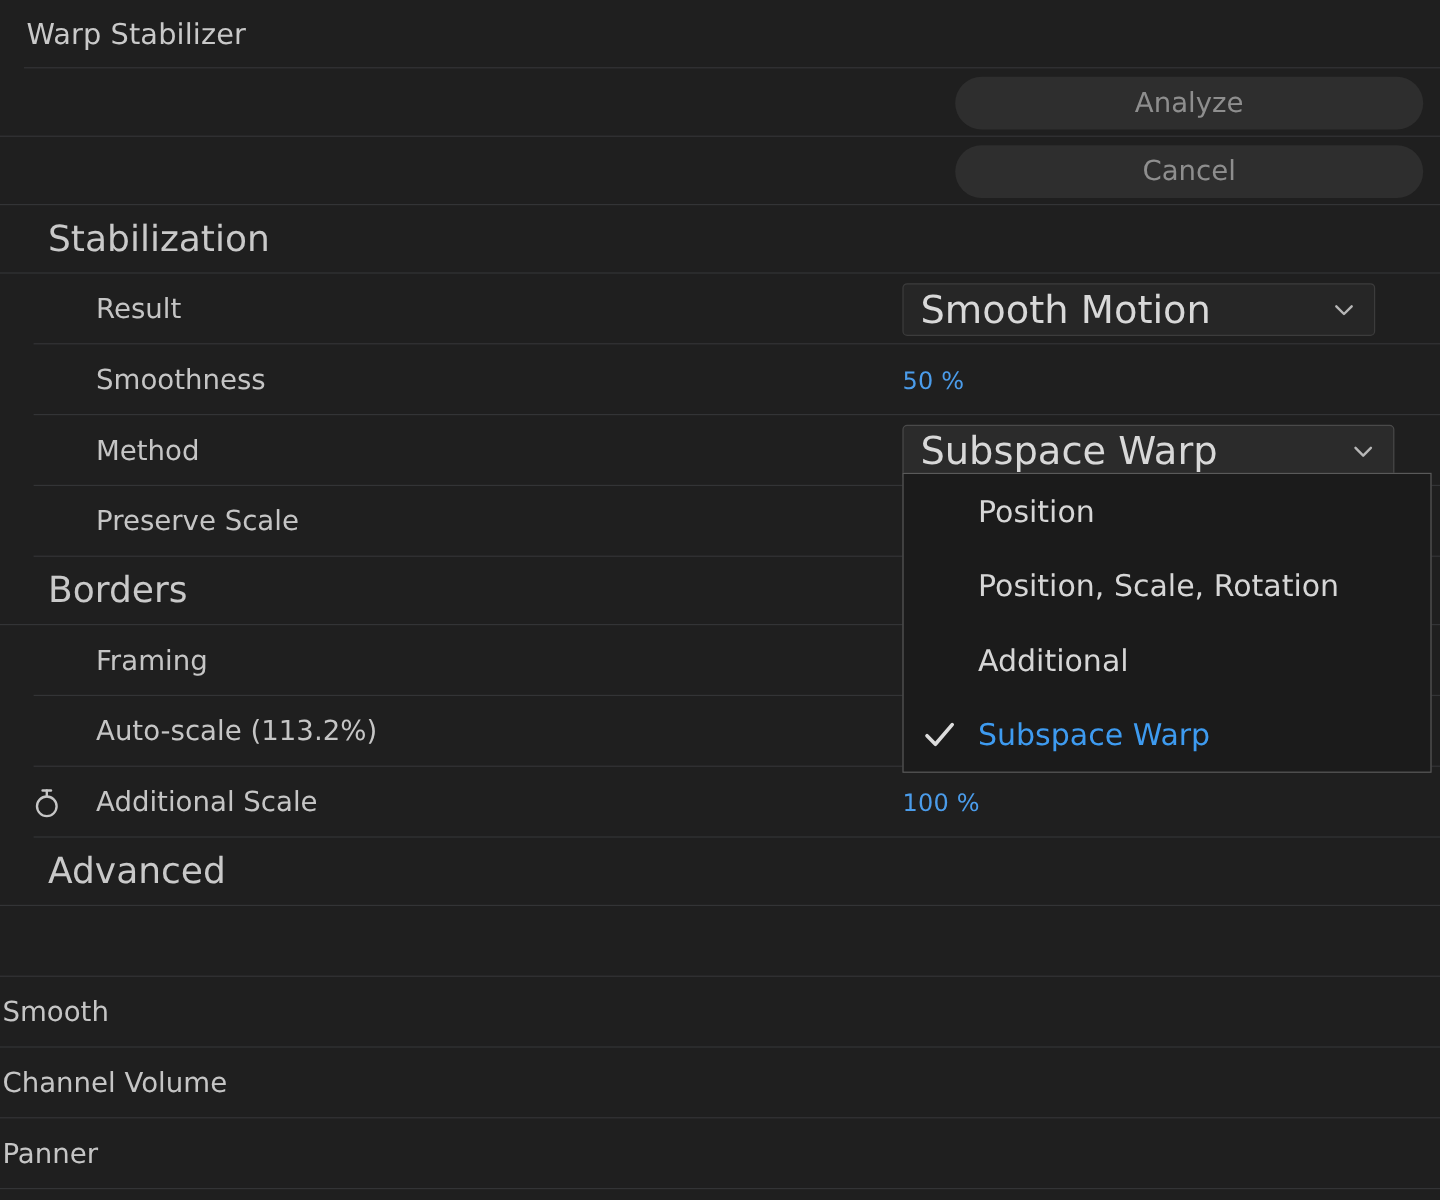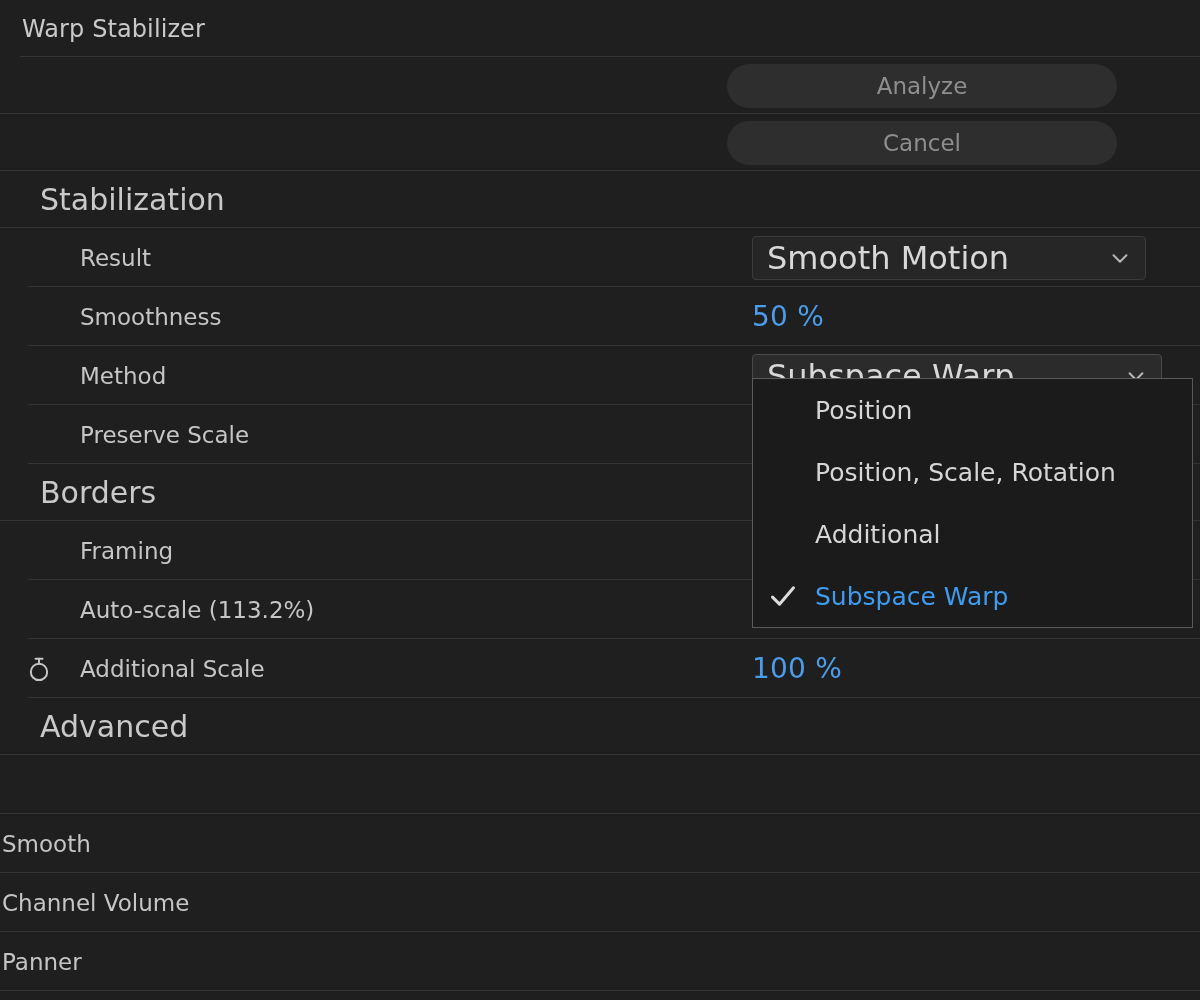--- a/index.html
+++ b/index.html
@@ -25,21 +25,21 @@
   }
   .row.indent::after { left:28px; }
 
   
   .title-row { height:57px; padding-left:2px;margin-left:20px; }
   .title-row .label { font-size:24px; color:#c9c9c9; letter-spacing:.1px; }
 
   
   .btn-row { height:57px; }
   .btn {
-    position:absolute; left:727px; width:390px; height:44px;
+    position:absolute; left:796px; width:390px; height:44px;
     top:50%; transform:translateY(-50%);
     border-radius:22px;
     background:#2e2e2e;
     display:flex; align-items:center; justify-content:center;
     color:#8e8e8e; font-size:23px;
     border:none; outline:none;
     font-family:"DejaVu Sans", sans-serif;
   }
 
   
@@ -52,21 +52,21 @@
   .prop-row.has-icon .label { padding-left:80px; }
 
   .stopwatch {
     position:absolute; left:24px; top:50%; transform:translateY(-50%);
     width:30px; height:30px;
     display:flex; align-items:center; justify-content:center;
   }
 
   .value {
     position:absolute; left:752px;
-    font-size:28px; color:#4b9cea;
+    font-size:20px; color:#4b9cea;
     letter-spacing:.2px;
   }
 
   
   .select {
     position:absolute; left:752px; top:50%; transform:translateY(-50%);
     width:394px; height:44px;
     background:#262626;
     border:1px solid #3c3c3c;
     border-radius:4px;
@@ -89,21 +89,21 @@
 
   .spacer-row { height:59px; position:relative; }
   .spacer-row::after {
     content:""; position:absolute; left:0; right:0; bottom:0;
     height:1px; background:#333436;
   }
 
   
   .menu {
     position:absolute;
-    left:752px; top:378px; width:441px;
+    left:752px; top:394px; width:441px;
     background:#1b1b1b;
     border:1px solid #5a5a5a;
     z-index:50;
   }
   .menu-item {
     height:62px;
     display:flex; align-items:center;
     color:#d6d6d6; font-size:25px;
     padding-left:62px;
     position:relative;

